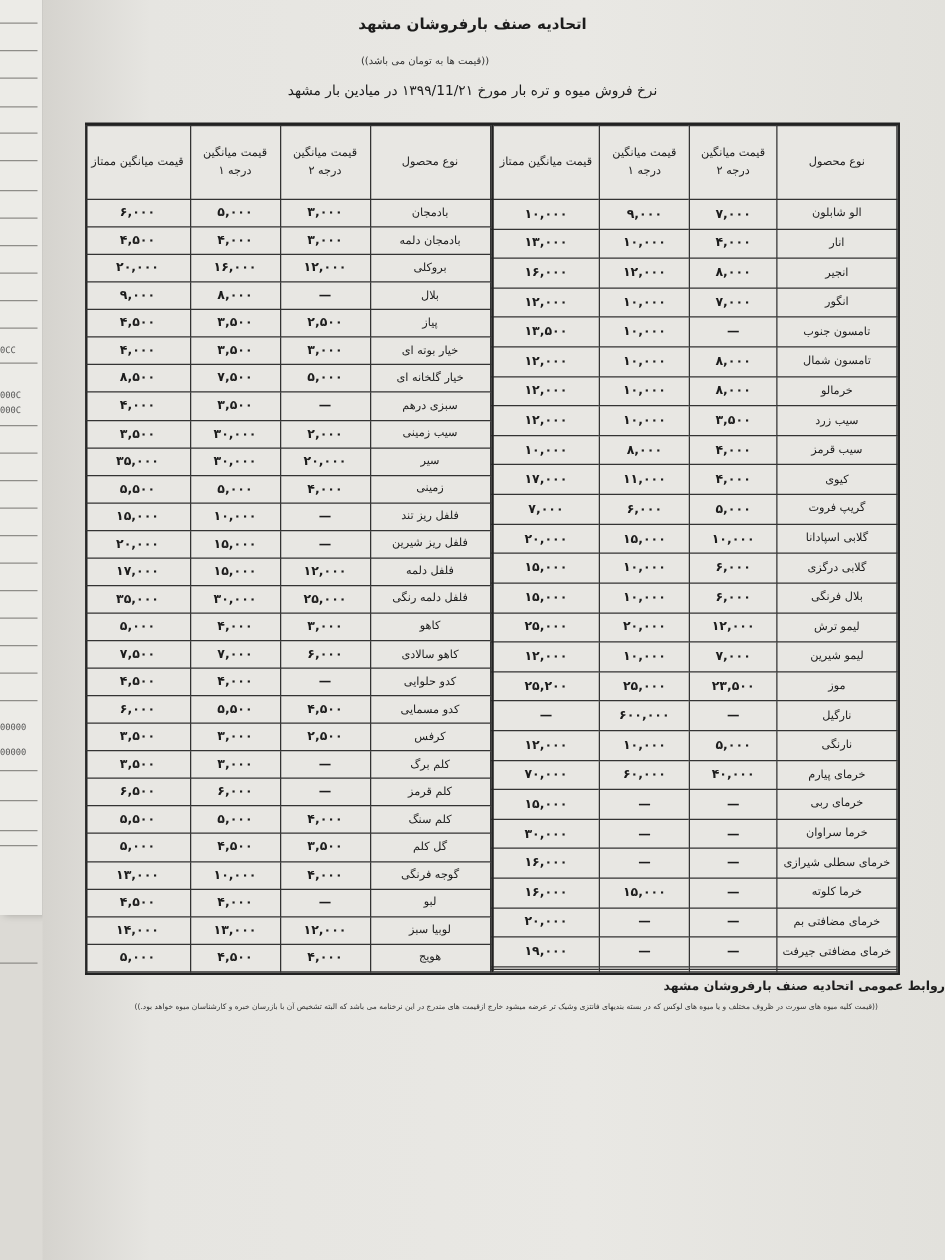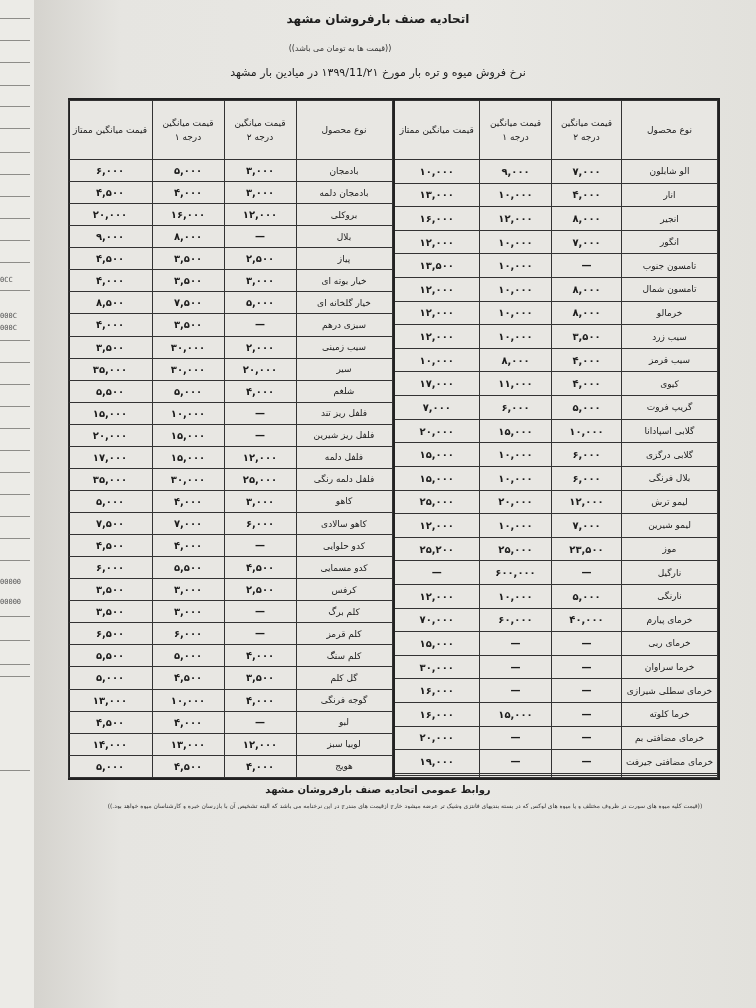--- a/index.html
+++ b/index.html
@@ -3,21 +3,21 @@
 <meta charset="utf-8">
 <style>
   html, body { margin: 0; padding: 0; }
   body {
     width: 756px; height: 1008px; overflow: hidden; position: relative;
     background: #dcdad5;
     font-family: "DejaVu Sans", sans-serif;
     color: #1c1c1c;
   }
   .under-page {
-    position: absolute; left: 0; top: 0; width: 34px; height: 1008px;
+    position: absolute; left: 0; top: 0; width: 34px; height: 732px;
     background: #ecebe7;
     border-right: 1px solid #9a9995;
     box-shadow: 3px 0 6px rgba(0,0,0,0.25);
   }
   .under-page .ln { position: absolute; left: 0; width: 30px; height: 1px; background: #8e8d89; }
   .under-page .zz { position: absolute; left: 0; font-size: 7px; color: #555; font-family: "DejaVu Sans Mono", monospace; }
   .sheet {
     position: absolute; left: 34px; top: 0; width: 722px; height: 1008px;
     background: linear-gradient(90deg, #d5d3ce 0%, #e6e5e1 12%, #e9e8e4 60%, #e2e1dc 100%);
   }
@@ -44,21 +44,21 @@
   table.price td, table.price th {
     border: 1px solid #333; text-align: center; padding: 0;
     font-size: 9px; overflow: hidden; white-space: nowrap;
   }
   table.price th { font-weight: normal; font-size: 9px; line-height: 1.6; height: 58px; white-space: normal; }
   table.price td.num { font-weight: bold; font-size: 10px; }
   table.price td.name { font-size: 9px; margin-left: 44px; }
   .right-table { width: 324px; border-left: 2px solid #222; }
   .left-table { width: 324px; }
   .footer-title {
-    position: absolute; left: 0; width: 756px; top: 784px; text-align: center;
+    position: absolute; left: 0; width: 756px; top: 784px; 
     font-weight: bold; font-size: 10px;
   }
   .footer-note {
     position: absolute; left: 80px; width: 650px; top: 802px; text-align: center;
     font-size: 6px; color: #333; white-space: nowrap; overflow: hidden;
   }
 </style>
 </head>
 <body>
 
@@ -362,21 +362,21 @@
           <td class="num">۳۰,۰۰۰</td>
           <td class="num">۳,۵۰۰</td>
         </tr>
         <tr>
           <td class="name">سیر</td>
           <td class="num">۲۰,۰۰۰</td>
           <td class="num">۳۰,۰۰۰</td>
           <td class="num">۳۵,۰۰۰</td>
         </tr>
         <tr>
-          <td class="name">شلغم</td>
+          <td class="name">زمینی</td>
           <td class="num">۴,۰۰۰</td>
           <td class="num">۵,۰۰۰</td>
           <td class="num">۵,۵۰۰</td>
         </tr>
         <tr>
           <td class="name">فلفل ریز تند</td>
           <td class="num">—</td>
           <td class="num">۱۰,۰۰۰</td>
           <td class="num">۱۵,۰۰۰</td>
         </tr>

